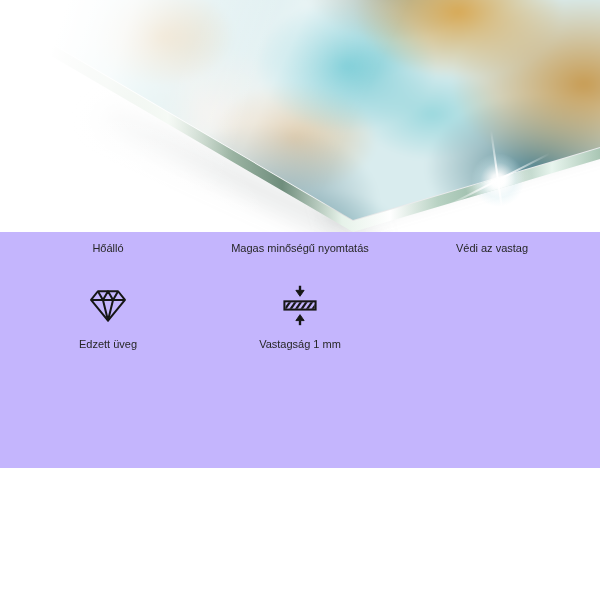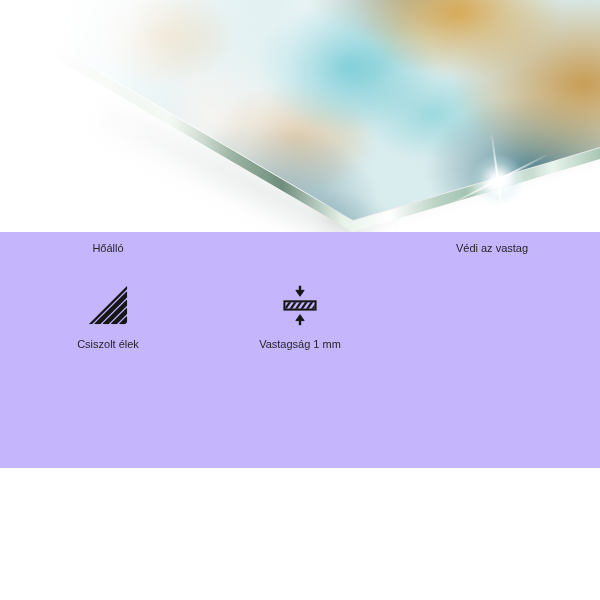--- a/index.html
+++ b/index.html
@@ -117,52 +117,45 @@
     </div>
 
     <div class="feature">
       <div class="icon-box">
         <svg width="46" height="46" viewBox="0 0 48 48" fill="none">
           <rect x="5" y="9.5" width="38" height="29" rx="3.5" stroke="#161616" stroke-width="2.6"></rect>
           <text x="24" y="22" text-anchor="middle" fill="#161616" stroke="none" font-family="Liberation Sans, sans-serif" font-size="9.5" font-weight="700">ultra</text>
           <text x="24" y="34.5" text-anchor="middle" fill="#161616" stroke="none" font-family="Liberation Sans, sans-serif" font-size="13.5" font-weight="700">HD</text>
         </svg>
       </div>
+      <div class="feat-label">Magas minőségű nyomtatás</div>
     </div>
 
     <div class="feature">
       <div class="icon-box">
         <svg width="44" height="44" viewBox="0 0 48 48" fill="none" stroke="#161616" stroke-width="2.3">
           <path d="M24 4.5 C29 7 33.5 8.3 38.5 8.8 V21 C38.5 31.5 32.5 38.5 24 43 C15.5 38.5 9.5 31.5 9.5 21 V8.8 C14.5 8.3 19 7 24 4.5 Z" stroke-linejoin="round"></path>
           <path d="M17.5 23.5 L22 28 L30.5 17.5" stroke-linecap="round" stroke-linejoin="round"></path>
         </svg>
       </div>
       <div class="feat-label">Védi az vastag</div>
     </div>
 
-
     <div class="feature">
       <div class="icon-box">
-        <svg width="44" height="44" viewBox="0 0 48 48">
-          <defs>
-              <clipPath id="triClip">
-                <path d="M3 45 L45 45 L45 3 Z"></path>
-              </clipPath>
-            </defs>
-          <g clip-path="url(#triClip)" stroke="#161616" stroke-width="5">
-            <line x1="2" y1="46" x2="46" y2="2"></line>
-            <line x1="11" y1="46" x2="46" y2="11"></line>
-            <line x1="20" y1="46" x2="46" y2="20"></line>
-            <line x1="29" y1="46" x2="46" y2="29"></line>
-            <line x1="38" y1="46" x2="46" y2="38"></line>
-          </g>
+        <svg width="44" height="44" viewBox="0 0 48 48" fill="none" stroke="#161616" stroke-width="2.2" stroke-linejoin="round">
+          <path d="M13 9 H35 L42.5 18.5 L24 41 L5.5 18.5 Z"></path>
+          <path d="M5.5 18.5 H42.5"></path>
+          <path d="M13 9 L18.5 18.5 L24 9 L29.5 18.5 L35 9"></path>
+          <path d="M18.5 18.5 L24 41 L29.5 18.5"></path>
         </svg>
       </div>
-      <div class="feat-label">Csiszolt élek</div>
+      <div class="feat-label">Edzett üveg</div>
     </div>
+
 
     <div class="feature">
       <div class="icon-box">
         <svg width="44" height="44" viewBox="0 0 48 48">
           <defs>
               <clipPath id="barClip">
                 <rect x="8" y="21" width="32" height="7"></rect>
               </clipPath>
             </defs>
           <rect x="7" y="20" width="34" height="9" fill="none" stroke="#161616" stroke-width="2.2"></rect>

